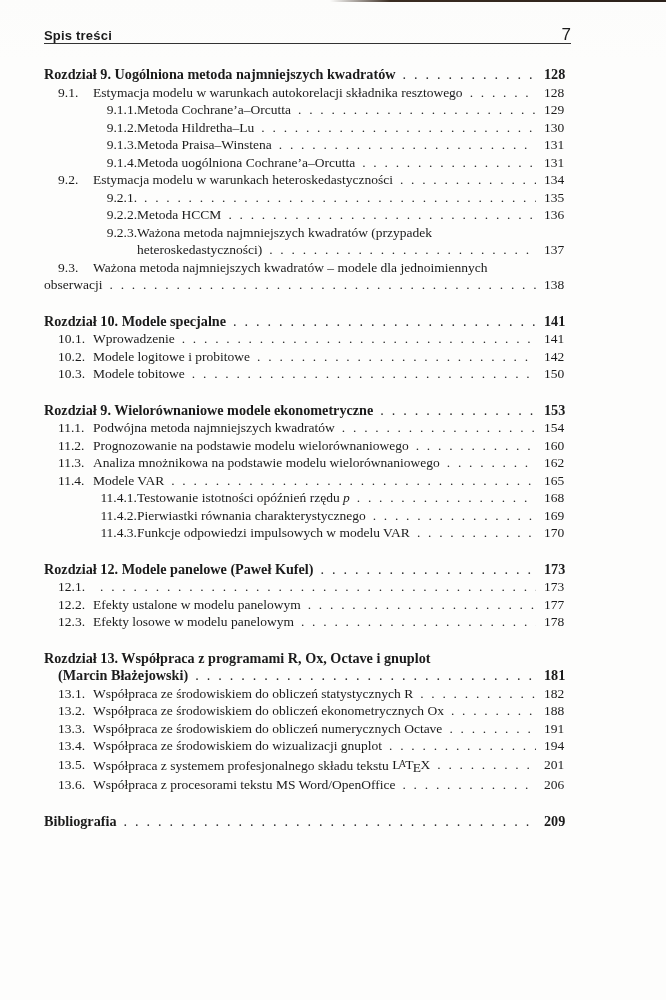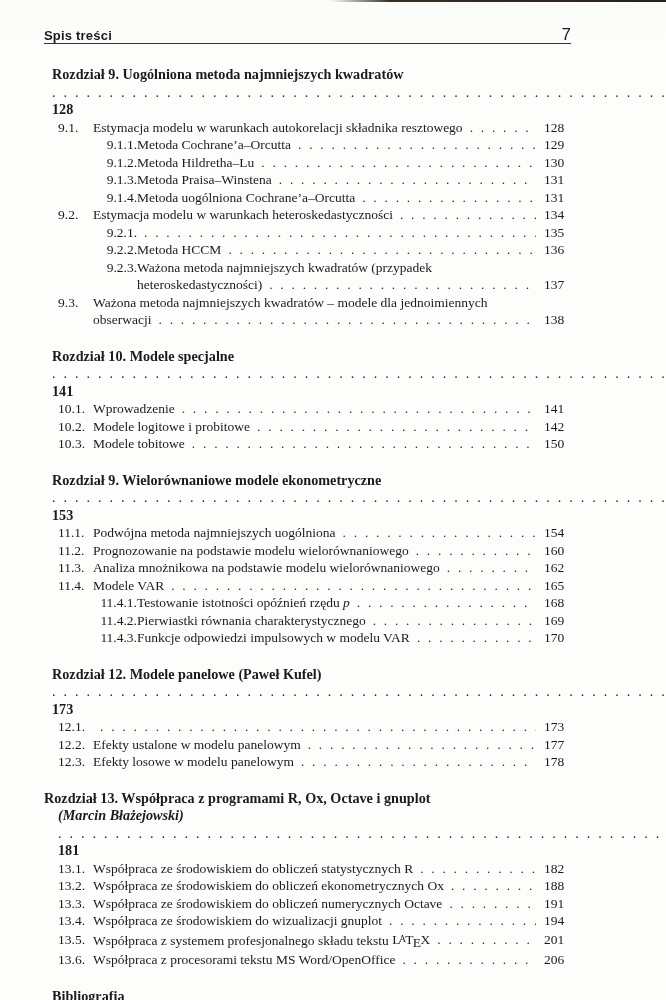--- a/index.html
+++ b/index.html
@@ -25,29 +25,29 @@
   .header .title {
     font-family: "Liberation Sans", sans-serif;
     font-weight: bold; font-size: 13px; letter-spacing: 0.2px;
   }
   .header .pgnum {
     font-family: "Liberation Sans", sans-serif;
     font-size: 17px; line-height: 1;
   }
   .toc { position: absolute; left: 44px; top: 59px; width: 527px; font-size: 13.5px; }
   .row { display: flex; align-items: baseline; line-height: 17.5px; }
-  .row.chapter { font-weight: bold; font-size: 14.2px; margin-top: 19px; flex-direction: column; }
+  .row.chapter { font-weight: bold; font-size: 14.2px; margin-top: 19px; }
   .row.chapter.first { margin-top: 7px; }
   .row.cont { margin-top: 0 !important; }
   .num { flex: none; }
   .l1 .num { margin-left: 14px; width: 35px; }
   .l2 .num { margin-left: 48px; width: 45px; text-align: right; }
   .txt { flex: none; white-space: nowrap; }
-  .cont-l0 { margin-left: 14px; font-style: italic; }
-  .cont-l1 { margin-left: 49px; }
+  .cont-l0 { margin-left: 14px; }
+  .cont-l1 { }
   .cont-l2 { margin-left: 93px; }
   .dots { flex: 1; overflow: hidden; white-space: nowrap; margin-left: 7px; font-weight: normal; color: #2b2b2b; }
   .dots::after {
     content: ". . . . . . . . . . . . . . . . . . . . . . . . . . . . . . . . . . . . . . . . . . . . . . . . . . . . . . . . . . . . . . . . ";
     letter-spacing: 2.2px;
   }
   .pg { flex: none; margin-left: 8px; min-width: 27px; text-align: left; font-weight: normal; }
   .chapter .pg { font-weight: bold; }
   em.math { font-style: italic; font-family: "Liberation Serif", serif; }
   .latex { white-space: nowrap; }
@@ -159,21 +159,21 @@
         <span class="dots"></span>
         <span class="pg">150</span>
       </div>
       <div class="row chapter l0">
         <span class="txt">Rozdział 9. Wielorównaniowe modele ekonometryczne</span>
         <span class="dots"></span>
         <span class="pg">153</span>
       </div>
       <div class="row l1">
         <span class="num">11.1.</span>
-        <span class="txt">Podwójna metoda najmniejszych uogólniona</span>
+        <span class="txt">Podwójna metoda najmniejszych kwadratów</span>
         <span class="dots"></span>
         <span class="pg">154</span>
       </div>
       <div class="row l1">
         <span class="num">11.2.</span>
         <span class="txt">Prognozowanie na podstawie modelu wielorównaniowego</span>
         <span class="dots"></span>
         <span class="pg">160</span>
       </div>
       <div class="row l1">

